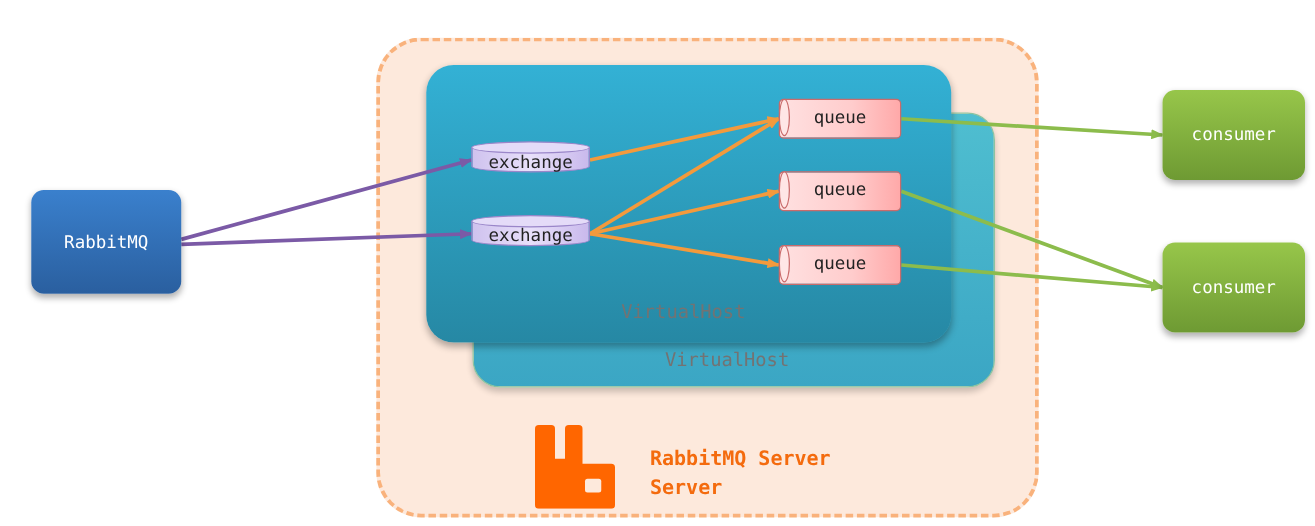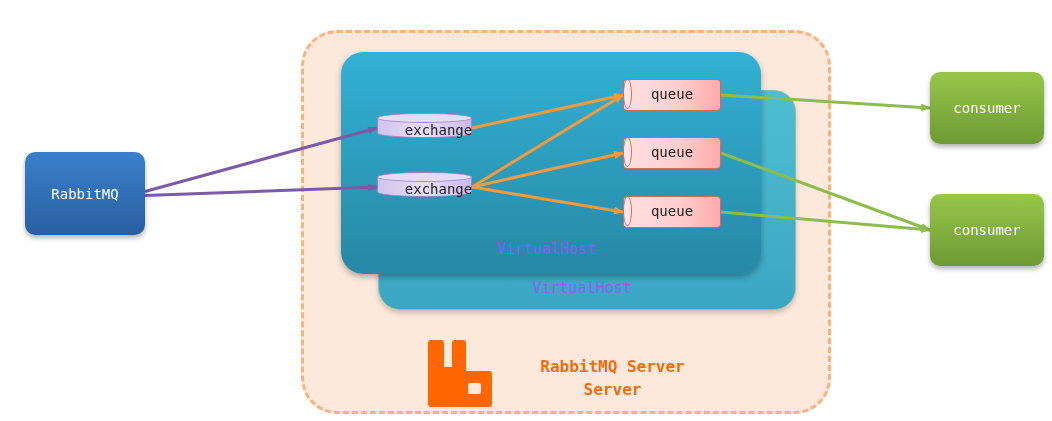--- a/index.html
+++ b/index.html
@@ -7,53 +7,53 @@
            font-family: "DejaVu Sans Mono", monospace; }
     .abs { position: absolute; }
     #broker { left: 301px; top: 30px; width: 530px; height: 384px;
       border: 3px dashed #f9b27c; border-radius: 36px; background: #fde9dc; box-sizing: border-box; }
     #vh-back { left: 378px; top: 90px; width: 418px; height: 220px;
       background: linear-gradient(#4fbed0, #3ba6c4); border-radius: 22px;
       box-shadow: 0 3px 5px rgba(0,0,0,0.2); border: 1px solid #8cc3a0; box-sizing: border-box; }
     #vh-front { left: 341px; top: 52px; width: 420px; height: 222px;
       background: linear-gradient(#33b1d5, #2688a4); border-radius: 22px;
       box-shadow: 0 3px 6px rgba(0,0,0,0.3); }
-    .vh-label { color: #8b5cf6; font-size: 15px; }
+    .vh-label { color: #737373; font-size: 15px; }
     #vh-front-label { left: 497px; top: 240px; }
     #vh-back-label { left: 532px; top: 279px; }
     .node { display: flex; align-items: center; justify-content: center;
       color: #ffffff; font-size: 14px; border-radius: 10px; box-shadow: 0 3px 5px rgba(0,0,0,0.3); text-align: center; }
     #publisher { left: 25px; top: 152px; width: 120px; height: 83px;
       background: linear-gradient(#3a80cd, #2a5f9f); }
     .consumer { width: 114px; height: 72px; background: linear-gradient(#97c64a, #6e9a33); }
     #consumer-1 { left: 930px; top: 72px; }
     #consumer-2 { left: 930px; top: 194px; }
     .exchange { width: 95px; height: 30px; }
     .exchange .body { position: absolute; left: 0; top: 5px; width: 95px; height: 20px;
       background: linear-gradient(90deg, #cfc2ee, #e8e0fa 50%, #c9b9ec);
       border: 1px solid #9a86c9; border-radius: 0 0 47px 47px / 0 0 5px 5px; box-sizing: border-box;}
     .exchange .top { position: absolute; left: 0; top: 0; width: 95px; height: 10px;
       background: #e4dbf8; border: 1px solid #9a86c9; border-radius: 50%; box-sizing: border-box; }
-    .exchange .lbl { position: absolute; left: 14px; width: 95px; top: 9px; text-align: center;
+    .exchange .lbl { position: absolute; left: 0; width: 95px; top: 9px; text-align: center;
       color: #222; font-size: 14px; }
     #exchange-1 { left: 377px; top: 113px; }
     #exchange-2 { left: 377px; top: 172px; }
     .queue { width: 98px; height: 32px; padding-left: 39px; }
     .queue .body { position: absolute; left: 0; top: 0; width: 98px; height: 32px;
       background: linear-gradient(90deg, #ffe1e1, #ffcccc 60%, #ffa9a9);
       border: 1px solid #c96b6b; border-radius: 4px; box-sizing: border-box; }
     .queue .cap { position: absolute; left: 0; top: 0; width: 9px; height: 30px;
       border: 1px solid #c96b6b; border-radius: 50%; background: #ffe6e6; box-sizing: border-box;}
     .queue .lbl { position: absolute; left: 0; width: 98px; top: 7px; text-align: center;
       color: #222; font-size: 14px; }
     #queue-1 { left: 623px; top: 79px; }
     #queue-2 { left: 623px; top: 137px; }
     #queue-3 { left: 623px; top: 196px; }
     #logo { left: 428px; top: 340px; }
-    .broker-text { color: #f46b0e; font-size: 16px; font-weight: bold; text-align: center; }
+    .broker-text { color: #f46b0e; font-size: 16px; font-weight: bold; }
     #broker-title { left: 520px; top: 357px; width: 185px; }
     #broker-sub { left: 520px; top: 380px; width: 185px; }
     svg#edges { position: absolute; left: 0; top: 0; }
   </style>
 </head>
 <body>
 
 <div id="broker" class="abs"></div>
 <div id="vh-back" class="abs"></div>
 <div id="vh-front" class="abs"></div>

